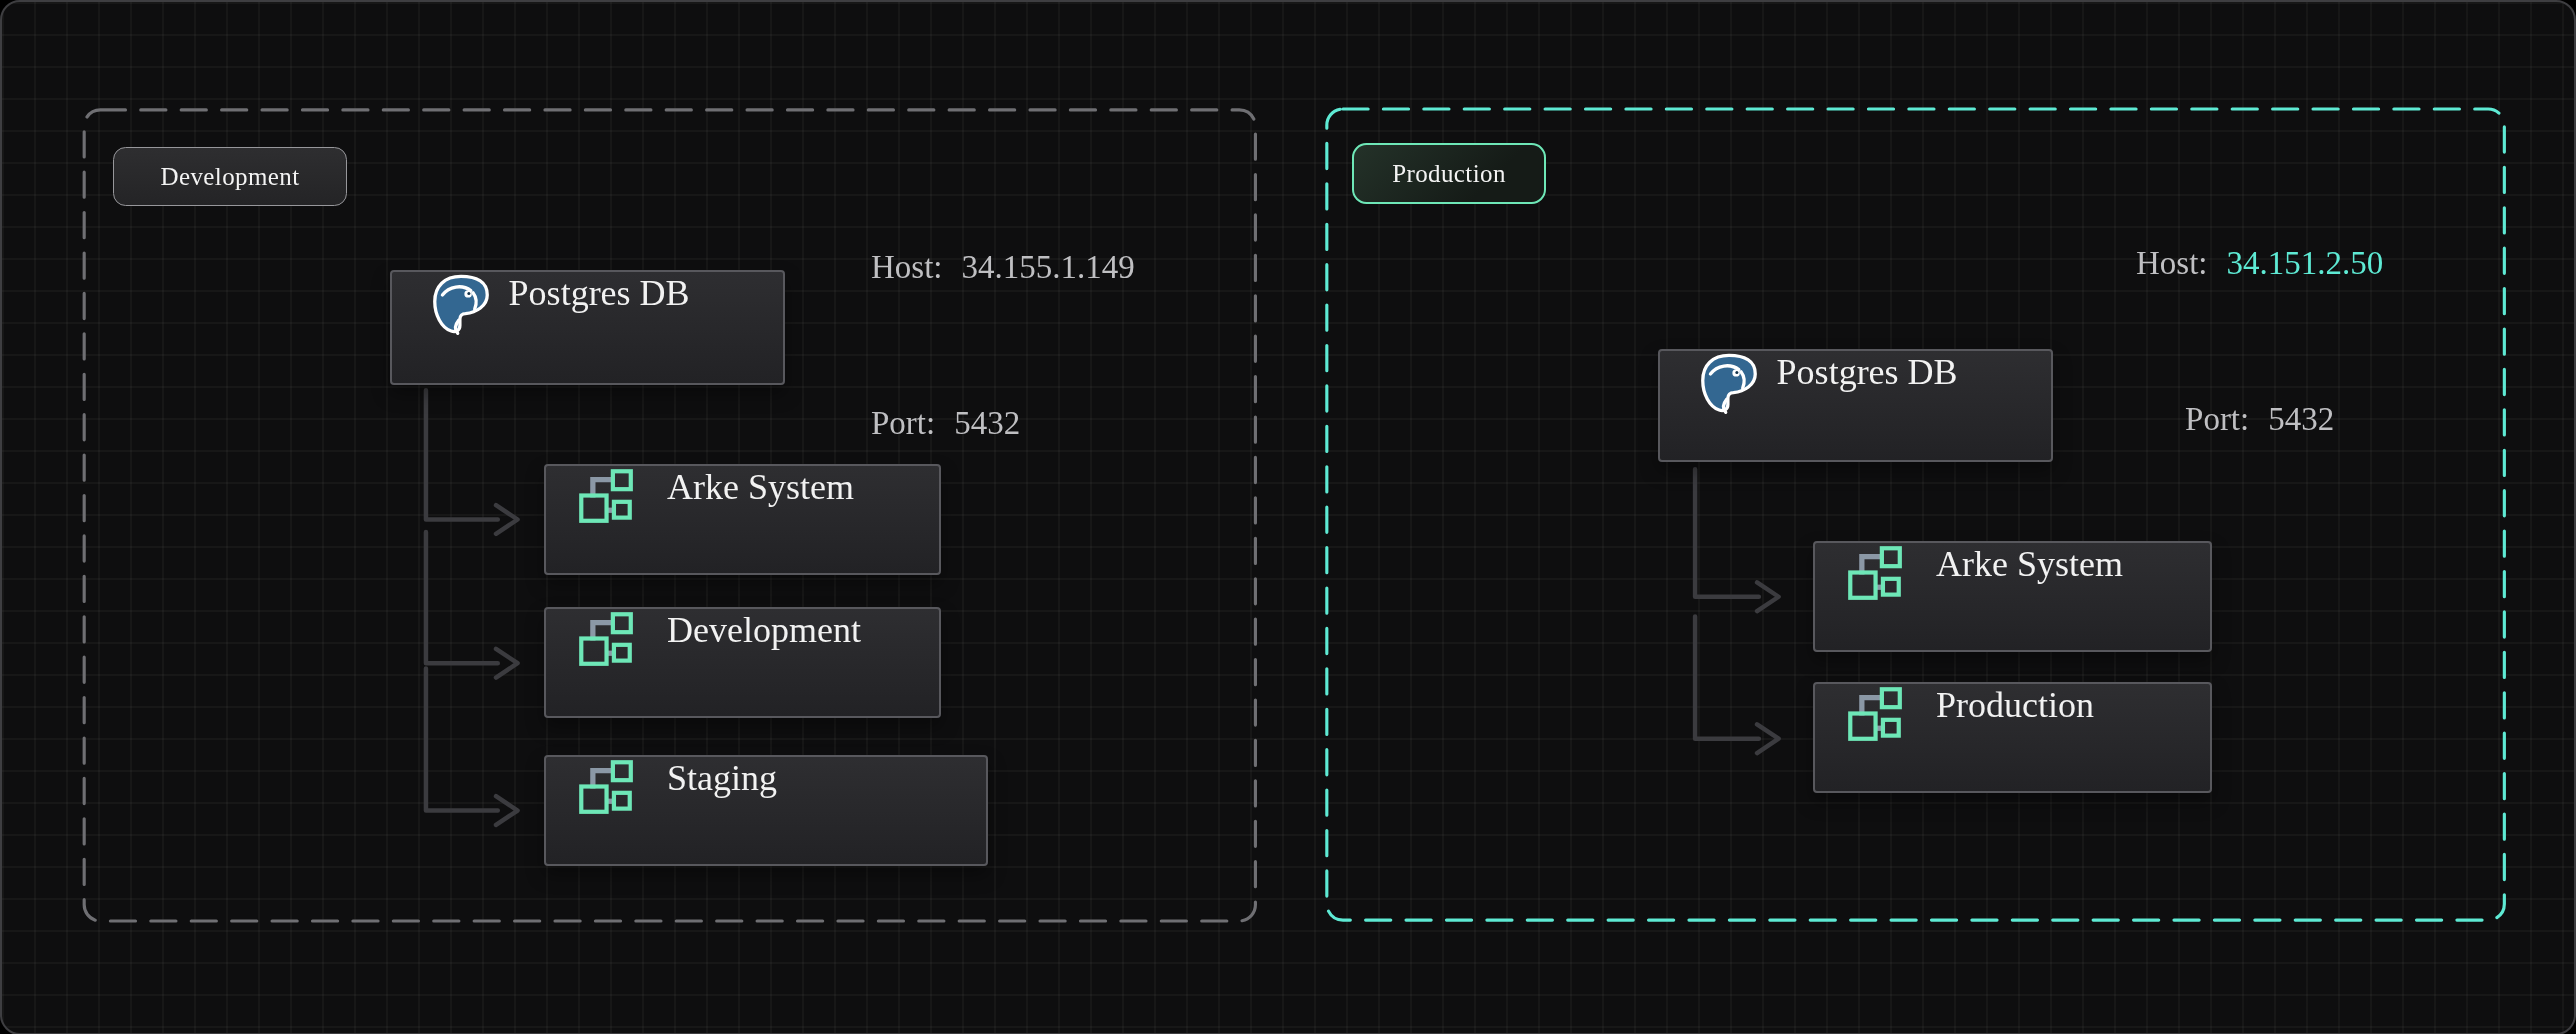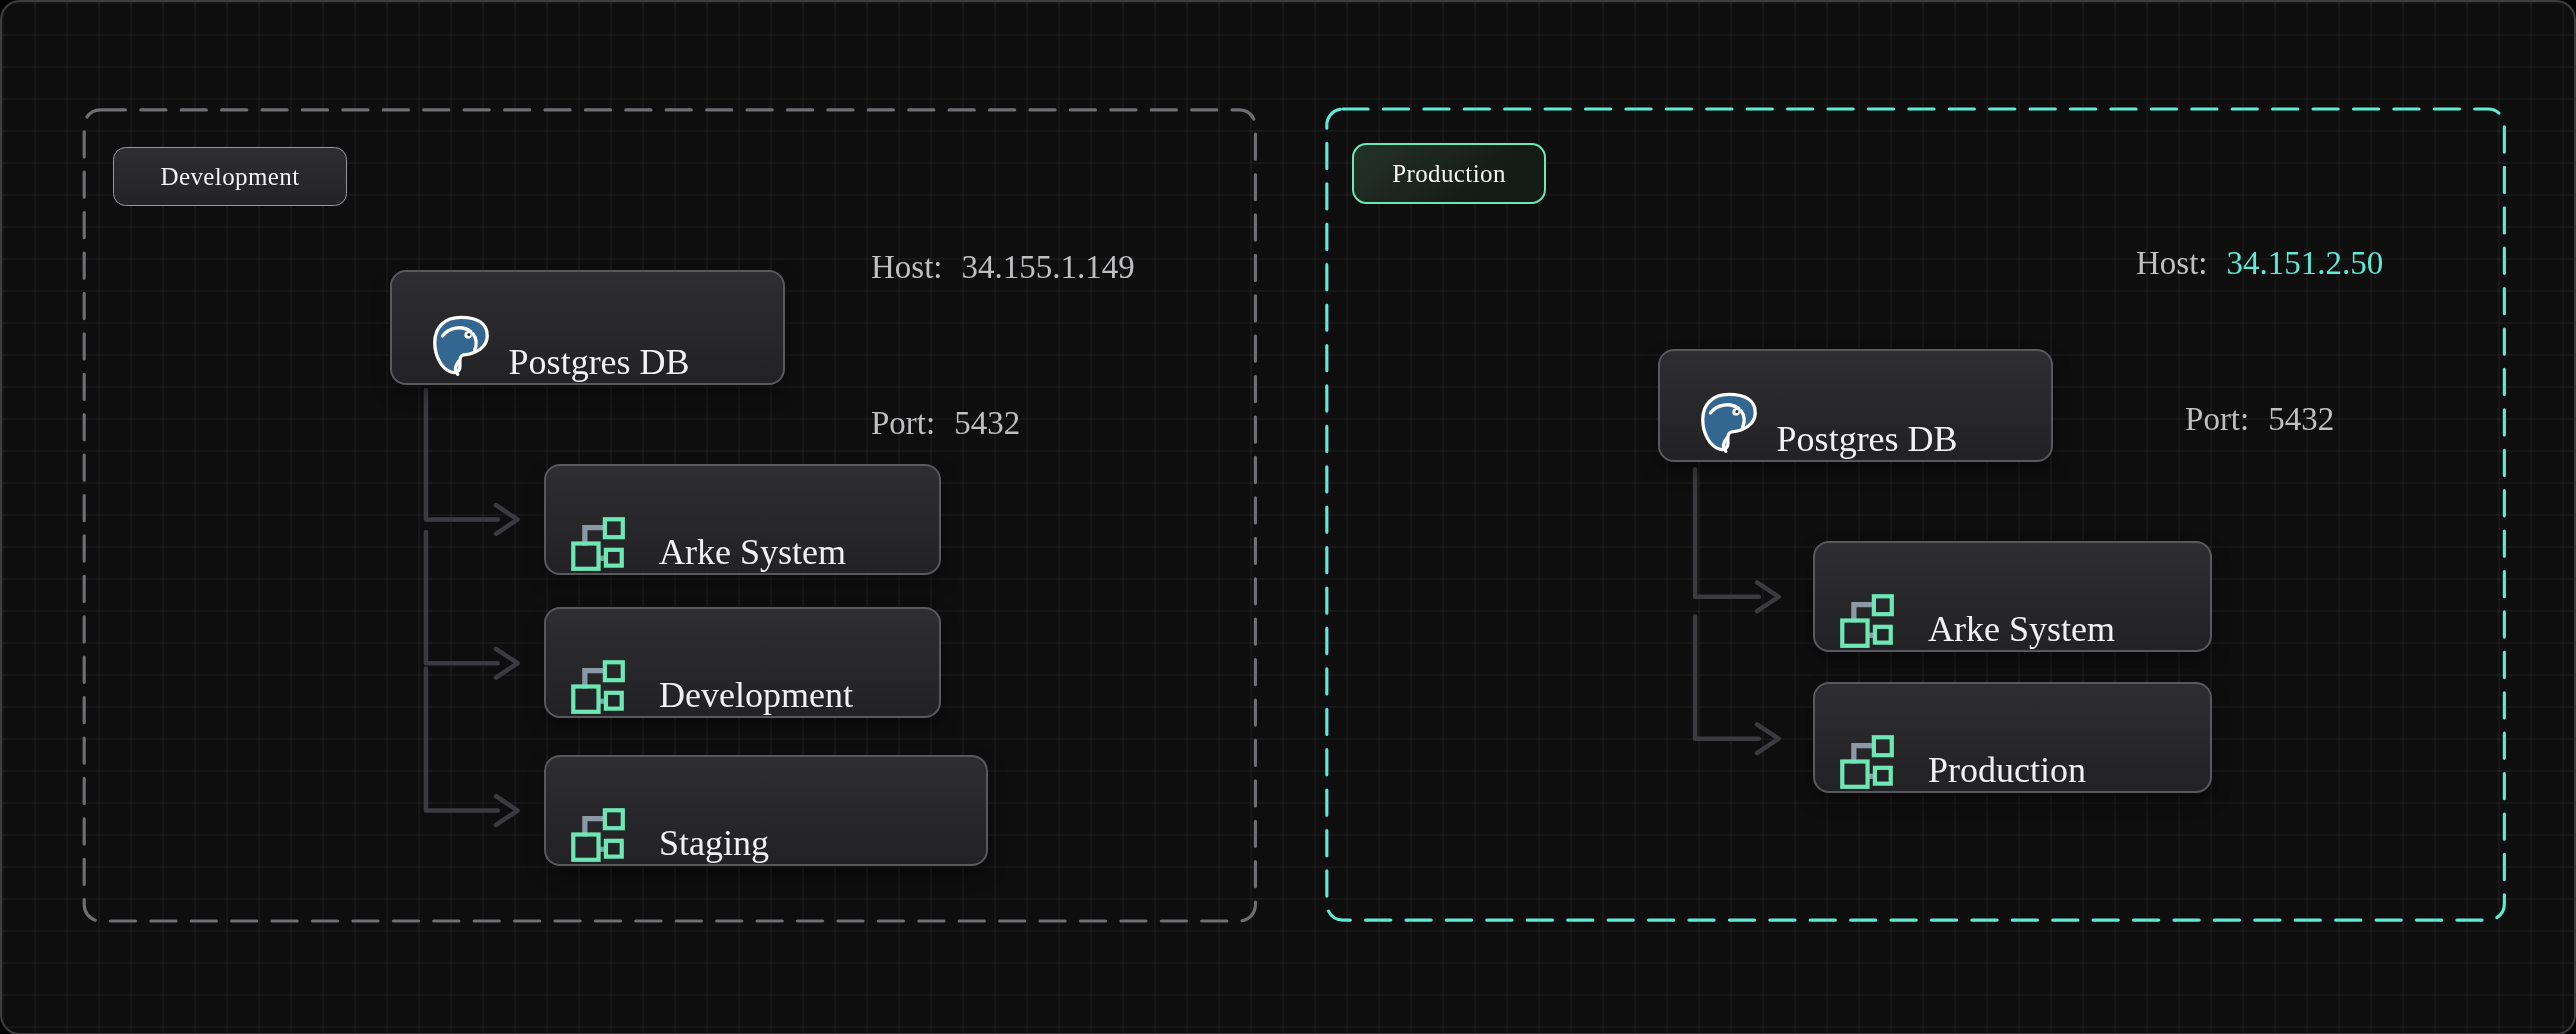--- a/index.html
+++ b/index.html
@@ -31,30 +31,30 @@
     left:1350px;top:141px;width:194px;height:61px;
     background:linear-gradient(135deg,#243229,#151b17 70%);
     border:2.2px solid #6ee7b7;border-radius:14.4px;
   }
   .hostinfo{position:absolute;font-size:33px;line-height:52px;color:#bfbfc2;white-space:pre;}
   .hostinfo.dev{left:869px;top:135px;}
   .hostinfo.prod{left:2134px;top:131px;text-align:center;}
   .hostinfo .val{margin-left:19px;}
   .hostinfo.prod .host-val{color:#5eead4;}
   .node{
-    position:absolute;display:flex;align-items:flex-end;box-sizing:border-box;
+    position:absolute;display:flex;align-items:flex-start;box-sizing:border-box;
     background:linear-gradient(180deg,#2e2e31,#222225);
-    border:2.2px solid #58585d;border-radius:16px;
+    border:2.2px solid #58585d;border-radius:4px;
     box-shadow:0 9px 18px rgba(0,0,0,0.35);
     color:#f2f2f2;font-size:36px;white-space:nowrap;
   }
   .node .icon{flex:0 0 auto;display:flex;align-items:center;justify-content:center;}
   .node.db{padding-left:34px;}
   .node.db .icon{margin-right:12.6px;}
-  .node.sys{padding-left:22px;}
+  .node.sys{padding-left:30px;}
   .node.sys .icon{margin-right:32px;}
   .n-dev-pg{left:388px;top:268px;width:395px;height:115px;}
   .n-dev-c0{left:542px;top:462px;width:397px;height:111px;}
   .n-dev-c1{left:542px;top:605px;width:397px;height:111px;}
   .n-dev-c2{left:542px;top:753px;width:444px;height:111px;}
   .n-prod-pg{left:1656px;top:347px;width:395px;height:113px;}
   .n-prod-c0{left:1811px;top:539px;width:399px;height:111px;}
   .n-prod-c1{left:1811px;top:680px;width:399px;height:111px;}
 </style>
 </head>

